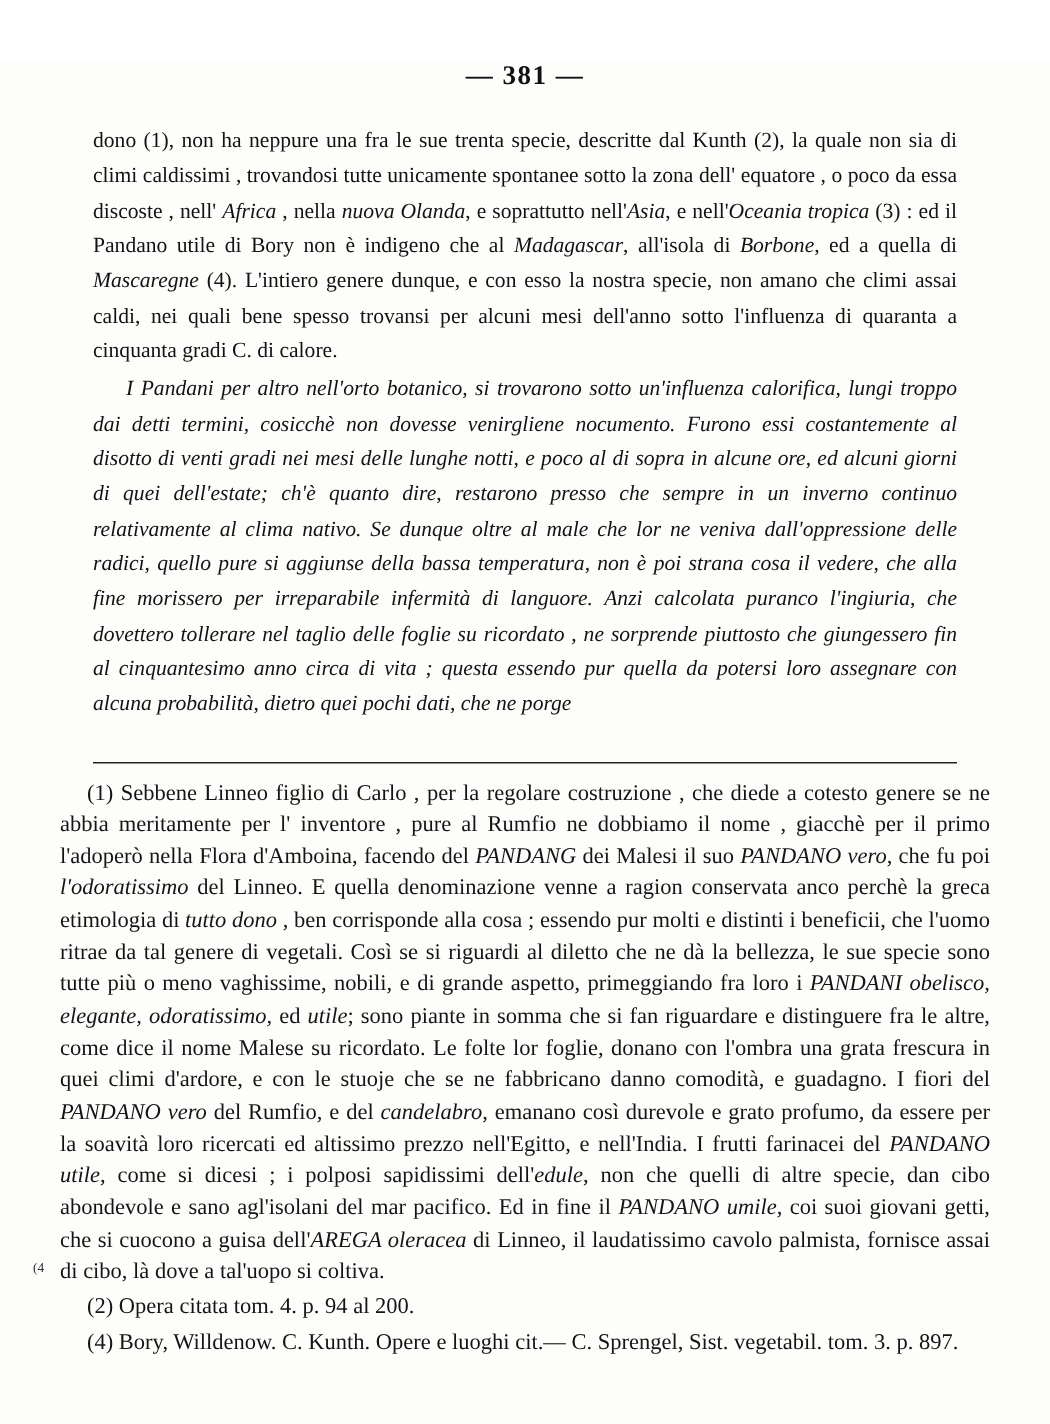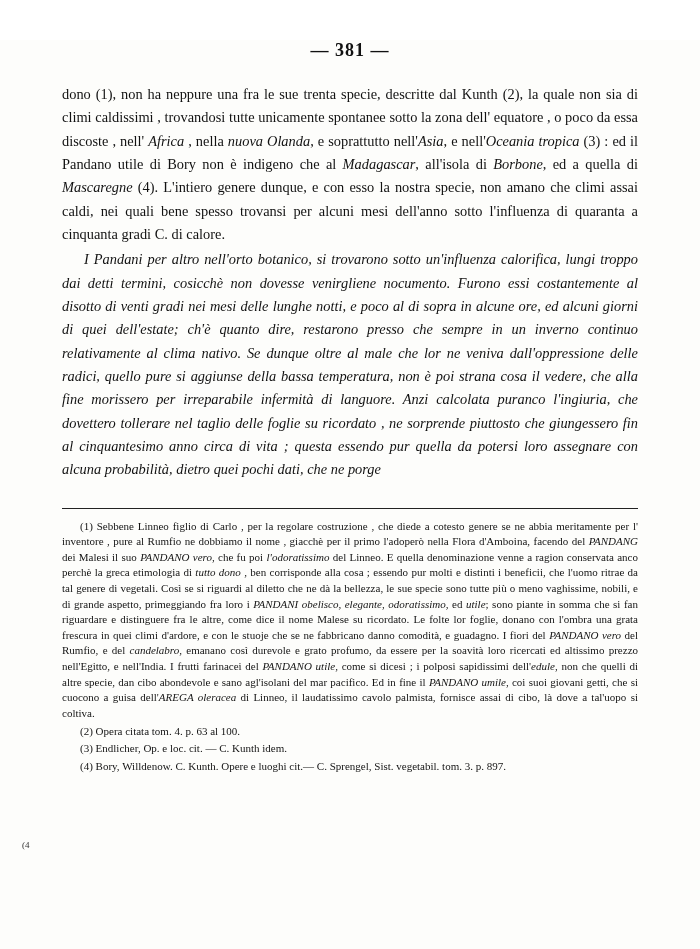--- a/index.html
+++ b/index.html
@@ -51,22 +51,22 @@
   p.indent {
     text-indent: 22px;
     font-style: italic;
   }
   .rule {
     border: none;
     border-top: 1.4px solid #222;
     margin: 26px 62px 10px 62px;
   }
   .notes {
-    margin: 0 62px;
-    font-size: 11px;
+    margin: 0 40px;
+    font-size: 15px;
     line-height: 1.42;
     text-align: justify;
     color: #141414;
   }
   .note {
     margin: 0 0 1px 0;
     text-indent: 18px;
   }
   .marginmark {
     position: absolute;
@@ -86,20 +86,19 @@
 
   <div class="body-area">
     <p class="para">dono (1), non ha neppure una fra le sue trenta specie, descritte dal Kunth (2), la quale non sia di climi caldissimi , trovandosi tutte unicamente spontanee sotto la zona dell' equatore , o poco da essa discoste , nell' <i>Africa</i> , nella <i>nuova Olanda</i>, e soprattutto nell'<i>Asia</i>, e nell'<i>Oceania tropica</i> (3) : ed il Pandano utile di Bory non è indigeno che al <i>Madagascar</i>, all'isola di <i>Borbone</i>, ed a quella di <i>Mascaregne</i> (4). L'intiero genere dunque, e con esso la nostra specie, non amano che climi assai caldi, nei quali bene spesso trovansi per alcuni mesi dell'anno sotto l'influenza di quaranta a cinquanta gradi C. di calore.</p>
     <p class="para indent">I Pandani per altro nell'orto botanico, si trovarono sotto un'influenza calorifica, lungi troppo dai detti termini, cosicchè non dovesse venirgliene nocumento. Furono essi costantemente al disotto di venti gradi nei mesi delle lunghe notti, e poco al di sopra in alcune ore, ed alcuni giorni di quei dell'estate; ch'è quanto dire, restarono presso che sempre in un inverno continuo relativamente al clima nativo. Se dunque oltre al male che lor ne veniva dall'oppressione delle radici, quello pure si aggiunse della bassa temperatura, non è poi strana cosa il vedere, che alla fine morissero per irreparabile infermità di languore. Anzi calcolata puranco l'ingiuria, che dovettero tollerare nel taglio delle foglie su ricordato , ne sorprende piuttosto che giungessero fin al cinquantesimo anno circa di vita ; questa essendo pur quella da potersi loro assegnare con alcuna probabilità, dietro quei pochi dati, che ne porge</p>
   </div>
 
   <hr class="rule">
 
   <div class="notes">
     <p class="note">(1) Sebbene Linneo figlio di Carlo , per la regolare costruzione , che diede a cotesto genere se ne abbia meritamente per l' inventore , pure al Rumfio  ne dobbiamo il nome , giacchè per il primo l'adoperò nella Flora d'Amboina, facendo del <i>PANDANG</i> dei Malesi il suo <i>PANDANO vero</i>, che fu poi <i>l'odoratissimo</i> del Linneo. E quella denominazione venne a ragion conservata anco perchè la greca etimologia di <i>tutto dono</i> , ben corrisponde alla cosa ; essendo pur molti e distinti i beneficii, che l'uomo ritrae da tal genere di vegetali. Così se si riguardi al diletto che ne dà la bellezza, le sue specie sono tutte più o meno vaghissime, nobili, e di grande aspetto, primeggiando fra loro i <i>PANDANI obelisco, elegante, odoratissimo,</i> ed <i>utile</i>; sono piante in somma che si fan riguardare e distinguere fra le altre, come dice il nome Malese su ricordato. Le folte lor foglie, donano con l'ombra una grata frescura in quei climi d'ardore, e con le stuoje che se ne fabbricano danno comodità, e guadagno. I fiori del <i>PANDANO vero</i> del Rumfio, e del <i>candelabro</i>, emanano così durevole e grato profumo, da essere per la soavità loro ricercati ed altissimo prezzo nell'Egitto, e nell'India. I frutti farinacei del <i>PANDANO utile</i>, come si dicesi ; i polposi sapidissimi dell'<i>edule</i>, non che quelli di altre specie, dan cibo abondevole e sano agl'isolani del mar pacifico.  Ed in fine il <i>PANDANO umile</i>, coi suoi giovani getti, che si cuocono a guisa dell'<i>AREGA oleracea</i> di Linneo, il laudatissimo cavolo palmista, fornisce assai di cibo, là dove a tal'uopo si coltiva.</p>
-    <p class="note footnote-tight">(2) Opera citata tom. 4. p. 63 al 100.</p>
-    <p class="note footnote-tight">(3) Endlicher, Op. e loc. cit. — C. Kunth idem.</p>
+    <p class="note footnote-tight">(2) Opera citata tom. 4. p. 94 al 200.</p>
     <p class="note footnote-tight">(4) Bory, Willdenow. C. Kunth. Opere e luoghi cit.— C. Sprengel, Sist. vegetabil. tom. 3. p. 897.</p>
   </div>
 
   <div class="marginmark">(4</div>
 
 </div>
 
 </body></html>

